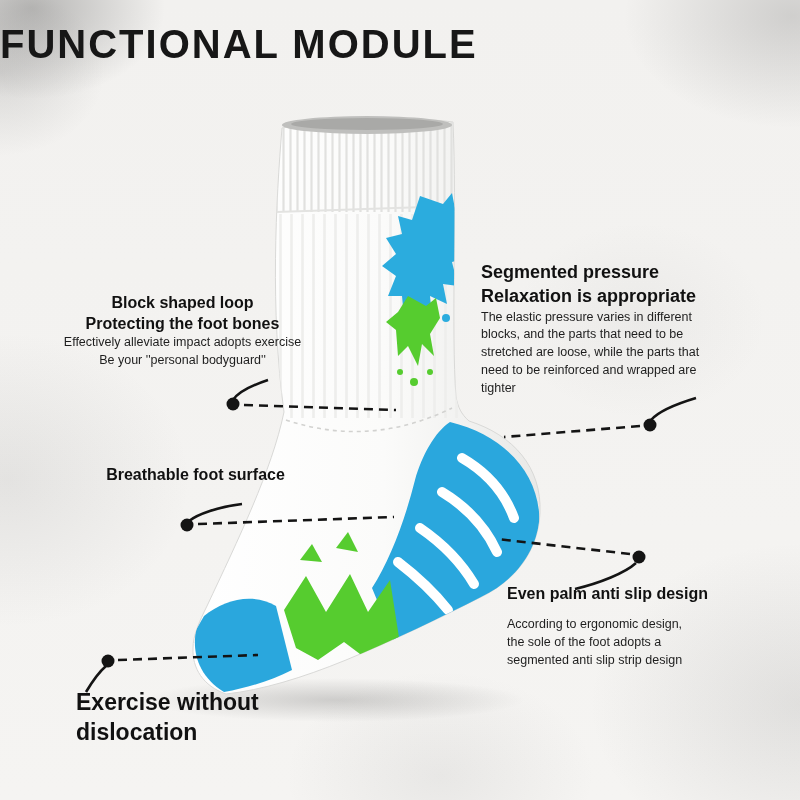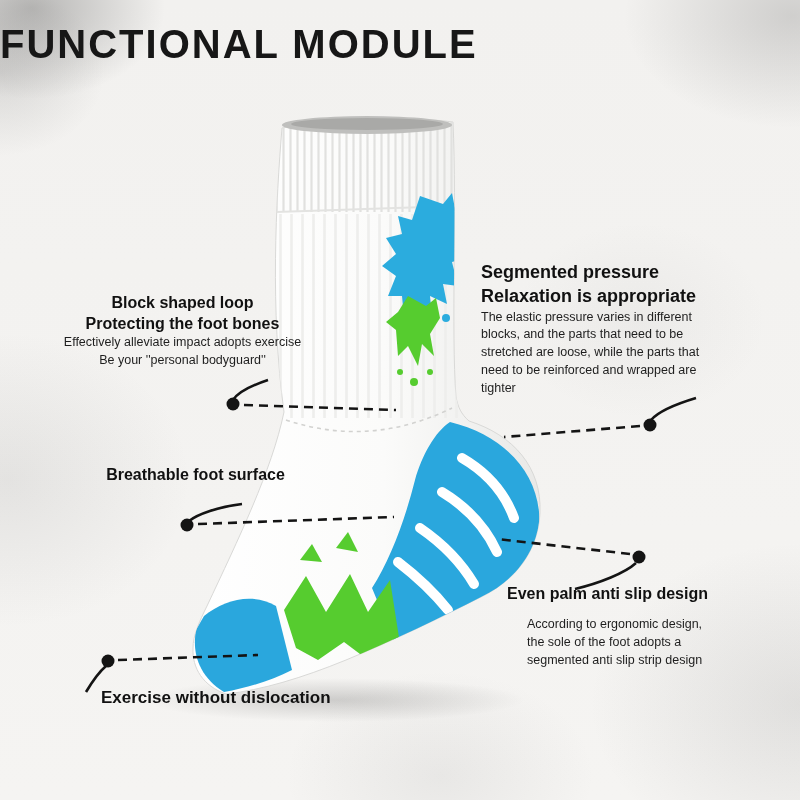--- a/index.html
+++ b/index.html
@@ -33,23 +33,23 @@
   .callout .body {
     font-size:12.5px; line-height:1.42; 
     white-space:pre-line; color:#1e1e1e;
   }
   .c1 { left:40px;  top:292px; width:285px; text-align:center; }
   .c2 { left:481px; top:261px; width:270px; }
   .c2 .heading { font-size:18px; }
   .c3 { left:28px;  top:448px; width:335px; text-align:center;margin-top:16px; }
   .c3 .body { margin-top:6px; }
   .c4 { left:507px; top:583px; width:245px; }
-  .c4 .body { margin-top:12px;margin-left:20px; }
+  .c4 .body { margin-top:12px; }
   .c5 { left:76px;  top:687px; width:300px; }
-  .c5 .heading { font-size:17px;margin-left:25px; }
+  .c5 .heading { font-size:23px; }
   .c5 .body { margin-top:7px; }
 </style>
 </head>
 <body>
 
 <div class="page">
 
   <h1 class="title">FUNCTIONAL MODULE</h1>
 
   <svg class="scene" width="800" height="800" viewBox="0 0 800 800">

